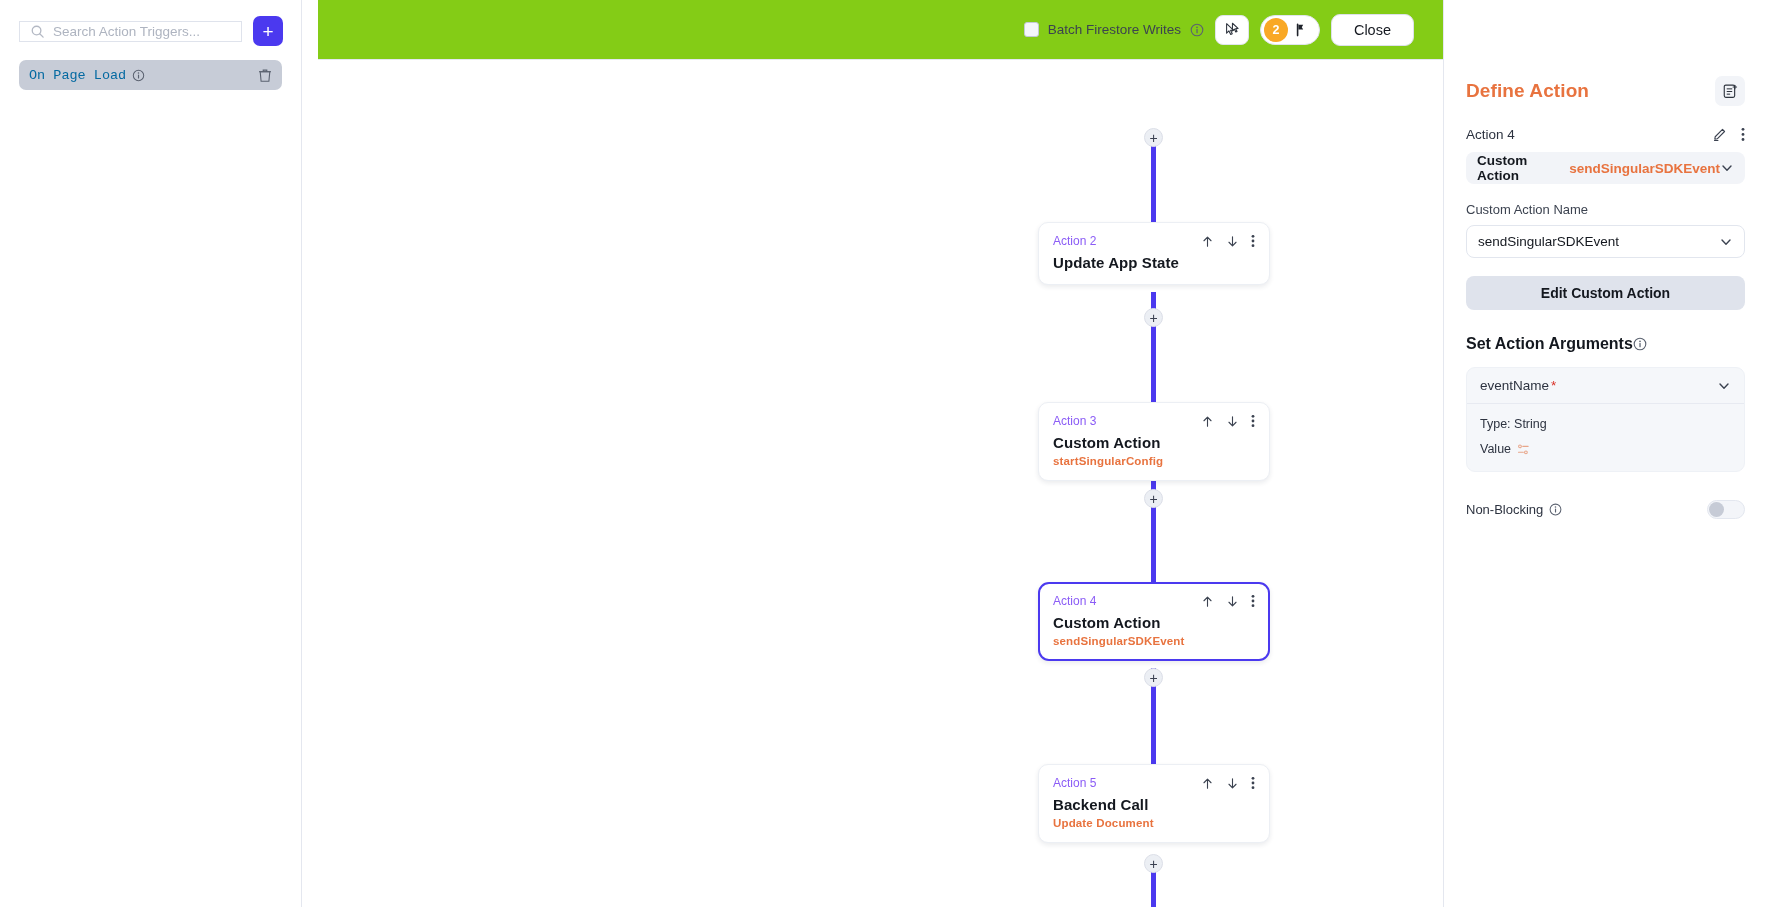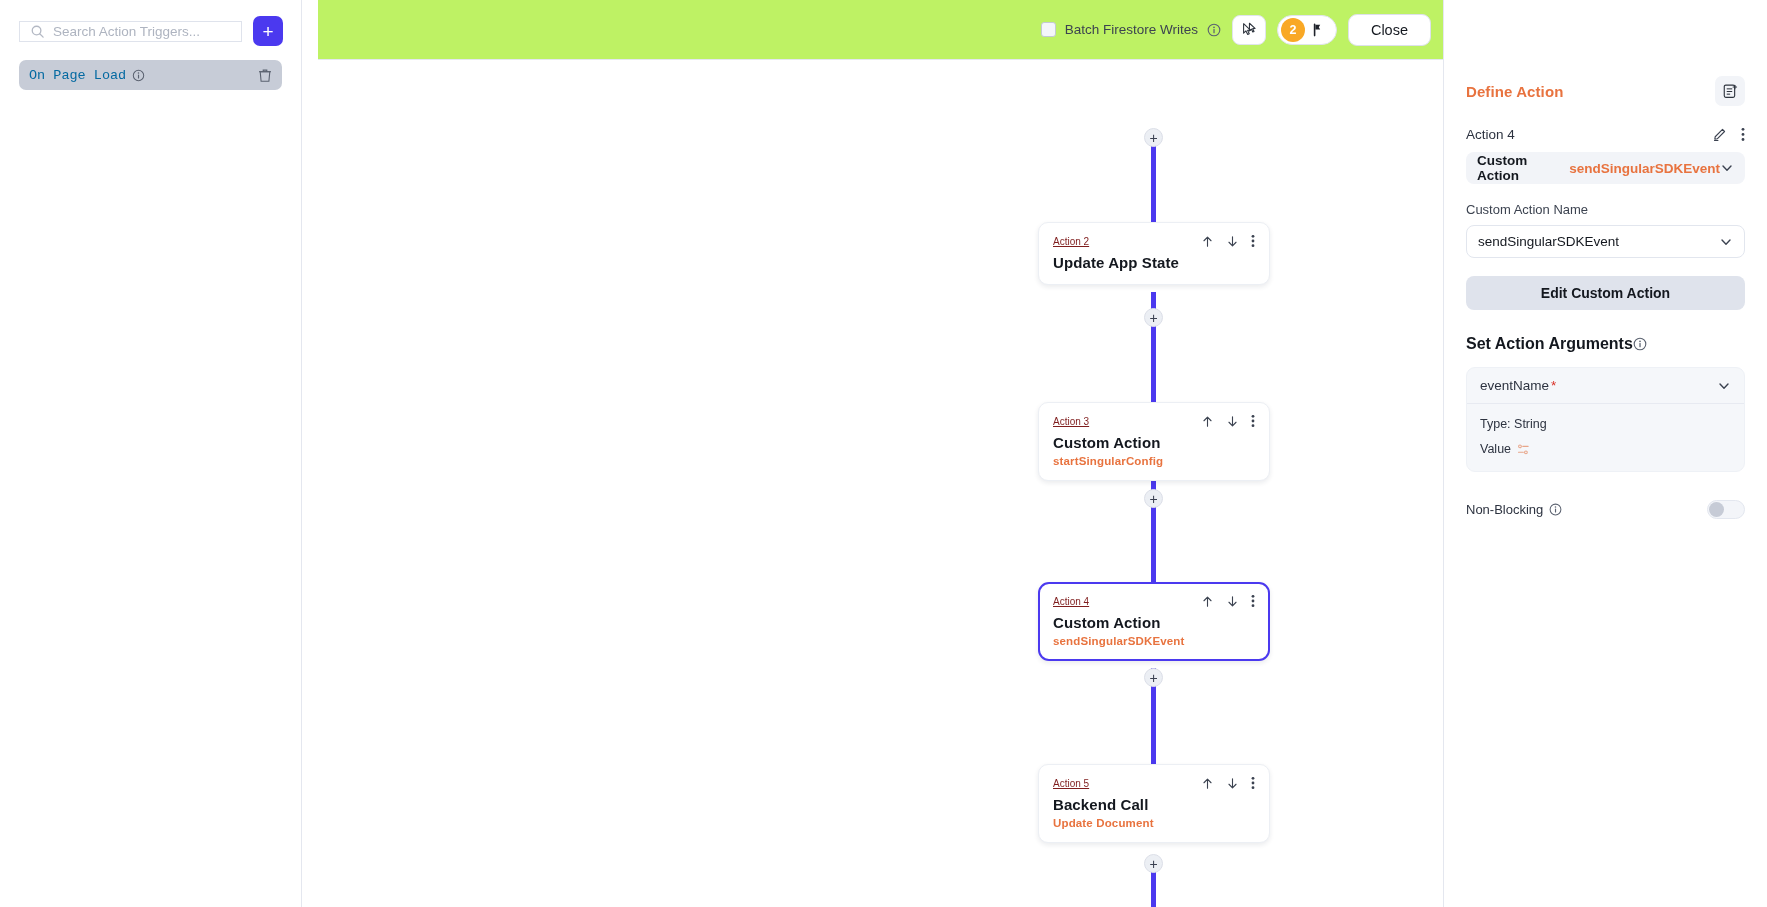--- a/index.html
+++ b/index.html
@@ -60,23 +60,23 @@
     display: flex; align-items: center; padding: 0 10px;
     cursor: pointer;
   }
   .trigger-label { font-size: 13.5px; color: #0369a1; font-family: Liberation Mono, monospace; }
   .trigger-spacer { flex: 1 1 auto; }
 
   
   .canvas-wrap { flex: 1 1 auto; position: relative; background: #fff; overflow: hidden; }
   .canvas-top {
     position: absolute; top: 0; left: 16px; right: 0; height: 60px;
-    background: #bef264; border-bottom: 1px solid #e4e7ef; z-index: 30;
+    background: #84cc16; border-bottom: 1px solid #e4e7ef; z-index: 30;
     display: flex; align-items: center; justify-content: flex-end;
-    padding-right: 12px; gap: 11px;
+    padding-right: 29px; gap: 11px;
   }
   .chk-row { display: flex; align-items: center; gap: 9px; }
   .chk-box { width: 15px; height: 15px; border: 1px solid #c3c9d4; border-radius: 3px; background: #f4f6fa; cursor: pointer; }
   .chk-label { font-size: 13.5px; color: #3c4350; }
 
   .hdr-icon-btn {
     width: 34px; height: 30px; border: 1px solid #e0e4ec; border-radius: 8px;
     background: #fff; display: flex; align-items: center; justify-content: center; cursor: pointer;
   }
   .hdr-pill {
@@ -100,42 +100,42 @@
   .node {
     position: absolute; width: 232px; left: 736px;
     background: #fff; border: 1px solid #eceff4; border-radius: 10px;
     box-shadow: 0 2px 5px rgba(26,35,60,0.09);
     padding: 11px 14px 13px 14px; z-index: 10;
   }
   .node.selected {
     border: 2px solid #4b39ef; border-radius: 11px; padding: 10px 13px 12px 13px;
   }
   .node-hdr { display: flex; align-items: center; }
-  .node-idx { font-size: 10px; color: #7f1d1d; flex: 1 1 auto; text-decoration: underline; }
+  .node-idx { font-size: 12px; color: #8b5cf6; flex: 1 1 auto; }
   .node-ctrls { display: flex; align-items: center; gap: 12px; }
   .node-title { font-size: 15px; font-weight: 700; color: #14181f; margin-top: 6px; letter-spacing: .1px; }
   .node-sub { font-size: 11.5px; font-weight: 700; color: #e8733f; margin-top: 4px; letter-spacing: .15px; }
 
   .edge { position: absolute; width: 5px; background: #4b39ef; left: 849px; z-index: 4; }
   .plus {
     position: absolute; width: 19px; height: 19px; border-radius: 50%;
     background: #eceff4; border: 1px solid #dcdfe8; left: 842px; z-index: 20;
     display: flex; align-items: center; justify-content: center;
     font-size: 14px; color: #3a4050; cursor: pointer; line-height: 1;
   }
   .plus::before { content: "+"; }
 
   
   .rpanel {
     width: 324px; flex: 0 0 324px; height: 907px;
     border-left: 1px solid #e4e7ef; background: #fff;
     padding: 0 22px; position: relative; overflow: hidden;
   }
   .rp-head { display: flex; align-items: center; margin-top: 76px; }
-  .rp-title { font-size: 15px; font-weight: 700; color: #e8733f; flex: 1 1 auto; letter-spacing: .1px; }
+  .rp-title { font-size: 19px; font-weight: 700; color: #e8733f; flex: 1 1 auto; letter-spacing: .1px; }
   .rp-head-btn {
     width: 30px; height: 30px; border-radius: 7px; background: #f2f4f8;
     display: flex; align-items: center; justify-content: center; cursor: pointer;
   }
   .rp-action-row { display: flex; align-items: center; margin-top: 21px; }
   .rp-action-label { font-size: 13.5px; color: #2d3340; flex: 1 1 auto; }
   .rp-action-icons { display: flex; align-items: center; gap: 14px; }
 
   .select-chip {
     height: 32px; margin-top: 10px; background: #f2f4f8; border-radius: 8px;

